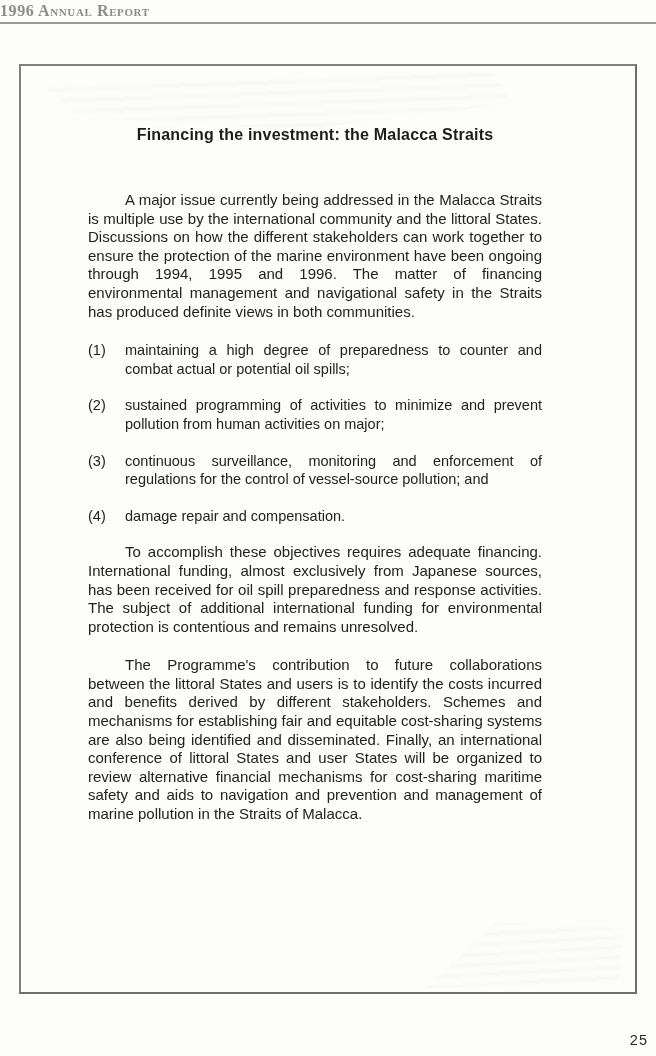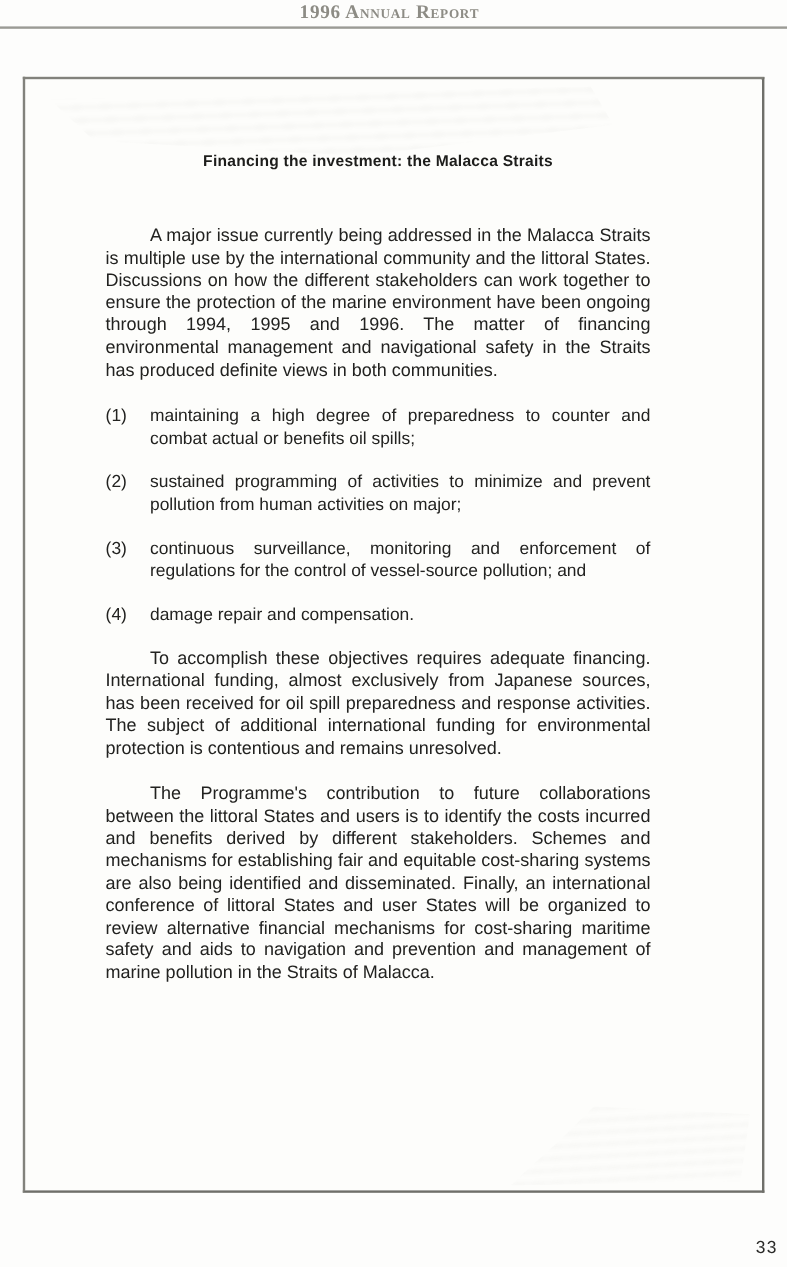--- a/index.html
+++ b/index.html
@@ -17,21 +17,21 @@
     color: #222220;
     overflow: hidden;
   }
 
   
   .report-header {
     position: absolute;
     top: 2px;
     left: 0;
     right: 7px;
-    text-align: center;
+    text-align: left;
   }
   .report-title {
     font-family: "Liberation Serif", serif;
     font-variant: small-caps;
     font-weight: 600;
     font-size: 16px;
     letter-spacing: 0.6px;
     color: #8d8c85;
   }
   .header-rule {
@@ -88,21 +88,21 @@
   }
 
   
   .article {
     position: absolute;
     left: 67px;
     top: 60px;
     width: 454px;
   }
   .article-title {
-    font-size: 13px;
+    font-size: 16px;
     font-weight: bold;
     text-align: center;
     margin: 0 0 47px 0;
     letter-spacing: 0.2px;
     color: #1d1d1b;
   }
   .para {
     font-size: 15px;
     line-height: 18.6px;
     text-align: justify;
@@ -156,21 +156,21 @@
 
     <div class="article">
       <h1 class="article-title">Financing the investment: the Malacca Straits</h1>
 
       <p class="para indent">A major issue currently being addressed in the Malacca Straits is multiple use by the international community and the littoral States. Discussions on how the different stakeholders can work together to ensure the protection of the marine environment have been ongoing through 1994, 1995 and 1996. The matter of financing environmental management and navigational safety in the Straits has produced definite views in both communities.</p>
 
 
       <div class="numbered-list">
         <div class="list-item">
           <span class="list-num">(1)</span>
-          <span class="list-text">maintaining a high degree of preparedness to counter and combat actual or benefits oil spills;</span>
+          <span class="list-text">maintaining a high degree of preparedness to counter and combat actual or potential oil spills;</span>
         </div>
         <div class="list-item">
           <span class="list-num">(2)</span>
           <span class="list-text">sustained programming of activities to minimize and prevent pollution from human activities on major;</span>
         </div>
         <div class="list-item">
           <span class="list-num">(3)</span>
           <span class="list-text">continuous surveillance, monitoring and enforcement of regulations for the control of vessel-source pollution; and</span>
         </div>
         <div class="list-item">
@@ -178,15 +178,15 @@
           <span class="list-text">damage repair and compensation.</span>
         </div>
       </div>
 
       <p class="para indent">To accomplish these objectives requires adequate financing. International funding, almost exclusively from Japanese sources, has been received for oil spill preparedness and response activities. The subject of additional international funding for environmental protection is contentious and remains unresolved.</p>
 
       <p class="para indent">The Programme's contribution to future collaborations between the littoral States and users is to identify the costs incurred and benefits derived by different stakeholders. Schemes and mechanisms for establishing fair and equitable cost-sharing systems are also being identified and disseminated. Finally, an international conference of littoral States and user States will be organized to review alternative financial mechanisms for cost-sharing maritime safety and aids to navigation and prevention and management of marine pollution in the Straits of Malacca.</p>
     </div>
   </div>
 
-  <div class="page-number">33</div>
+  <div class="page-number">25</div>
 
 </div>
 
 </body></html>

